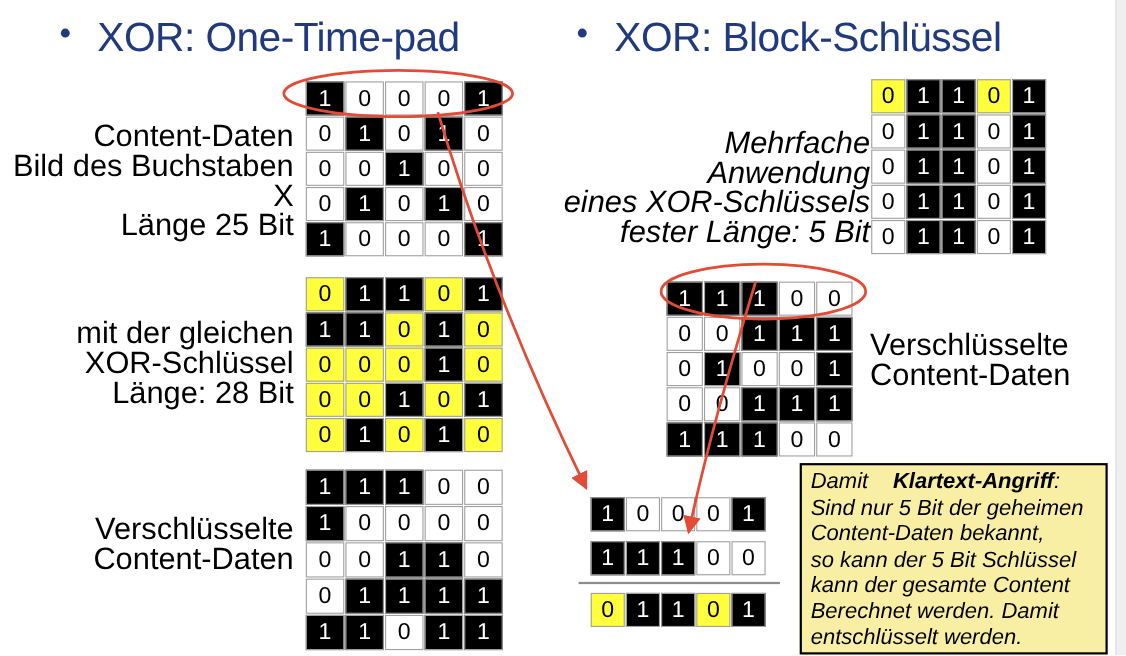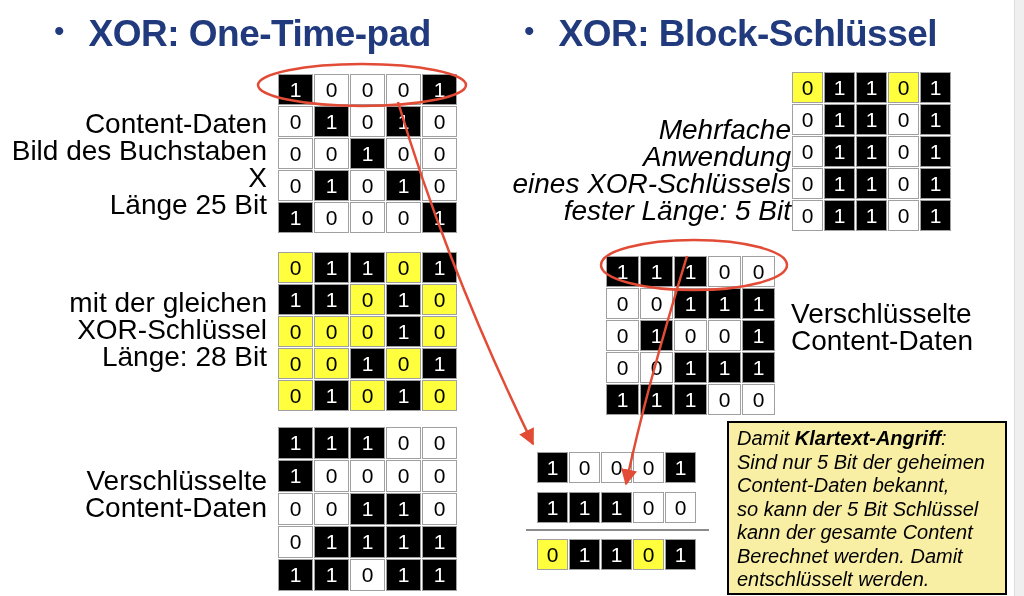--- a/index.html
+++ b/index.html
@@ -3,21 +3,21 @@
 <meta charset="utf-8">
 <style>
   html,body{margin:0;padding:0;background:#fff;}
   .stage{
     position:relative;width:1024px;height:596px;overflow:hidden;background:#fff;
     font-family:"Liberation Sans",sans-serif;color:#000;
   }
   
   .heading{position:absolute;display:flex;align-items:flex-start;color:var(--navy,#203a7d);}
   .heading .bullet{font-size:30px;line-height:38px;margin-right:24px;}
-  .heading .htext{font-size:37px;line-height:44px;font-weight:bold;letter-spacing:-0.5px;}
+  .heading .htext{font-size:37px;line-height:44px;font-weight:normal;letter-spacing:-0.5px;}
   
   .label{position:absolute;font-size:28px;line-height:27px;color:#000;}
   .r{text-align:right;}
   
   .grid{position:absolute;display:grid;gap:1px;}
   .cell{
     box-sizing:border-box;border:1px solid var(--grid-border,#a0a0a0);
     display:flex;align-items:center;justify-content:center;
     font-size:21px;font-family:"Liberation Sans",sans-serif;
     width:var(--cw);height:var(--ch);
@@ -26,21 +26,21 @@
   .cell.k{background:#000000;color:#fff;}
   .cell.y{background:var(--cell-yellow,#ffff3d);color:#000;}
   
   .sep{position:absolute;background:#8c8c8c;}
   
   .note{
     position:absolute;left:727px;top:421px;width:280px;height:174px;box-sizing:border-box;
     background:var(--note-bg,#f9efa4);border:2px solid #000;padding:4px 8px;
     font-style:italic;font-size:20px;line-height:23.5px;z-index:5;
   }
-  .note b{}
+  .note b{margin-left:17px;}
   
   #overlay{position:absolute;left:0;top:0;width:1024px;height:596px;pointer-events:none;z-index:10;}
   #overlay ellipse, #overlay path.shaft{fill:none;stroke:var(--red,#e24b35);stroke-width:2.5;}
   #overlay .head{fill:var(--red,#e24b35);stroke:none;}
   
   .edge-strip{position:absolute;top:0;right:0;width:9px;height:596px;background:#efefef;border-left:1px solid #dcdcdc;}
 </style>
 </head>
 <body>
 

